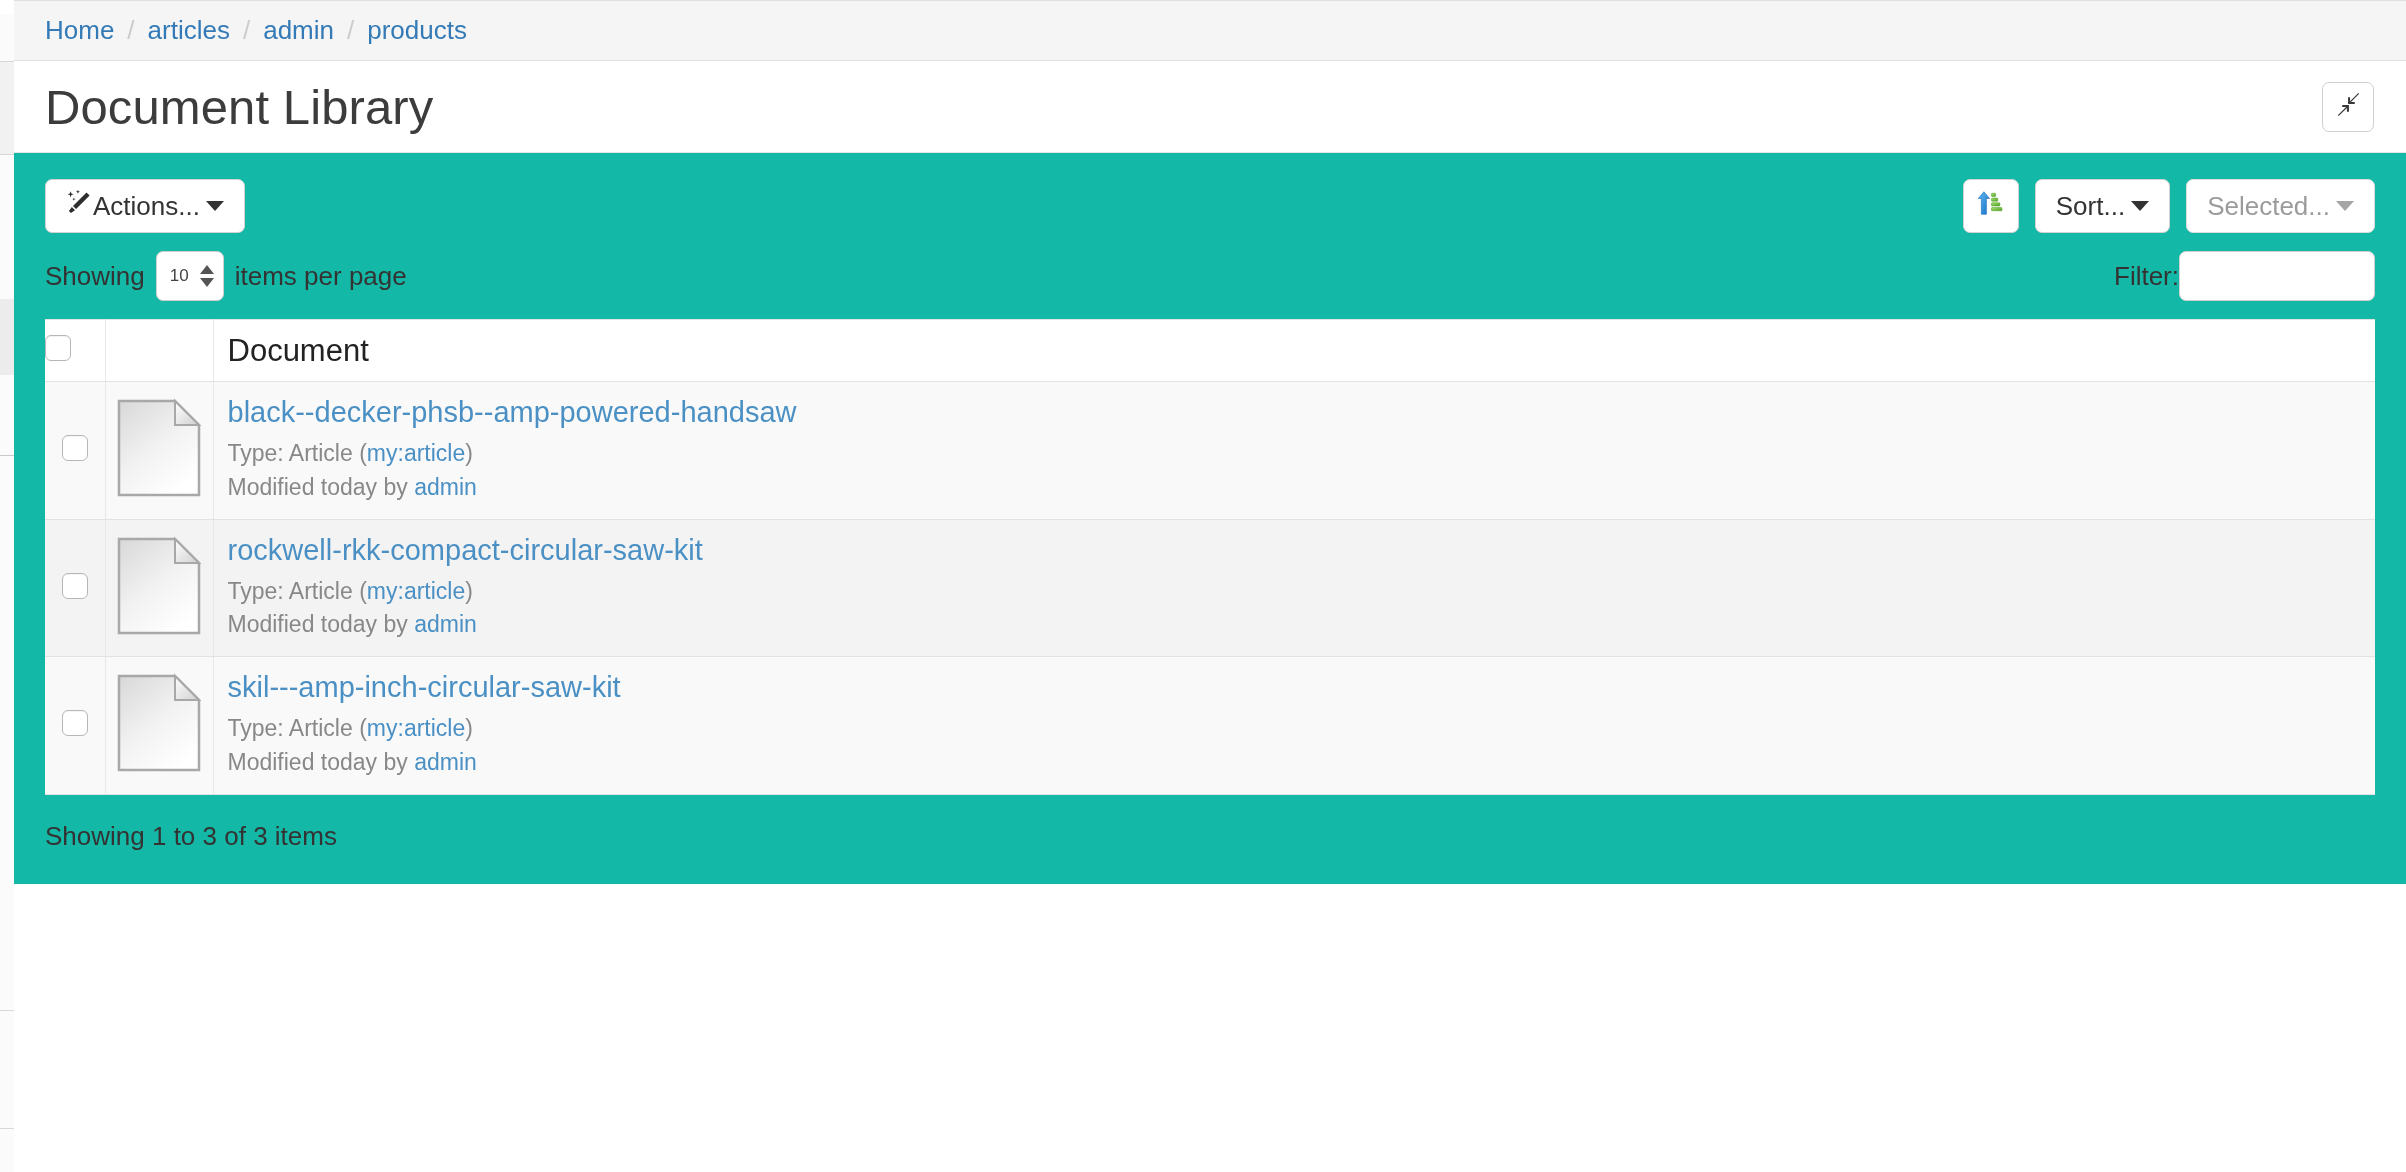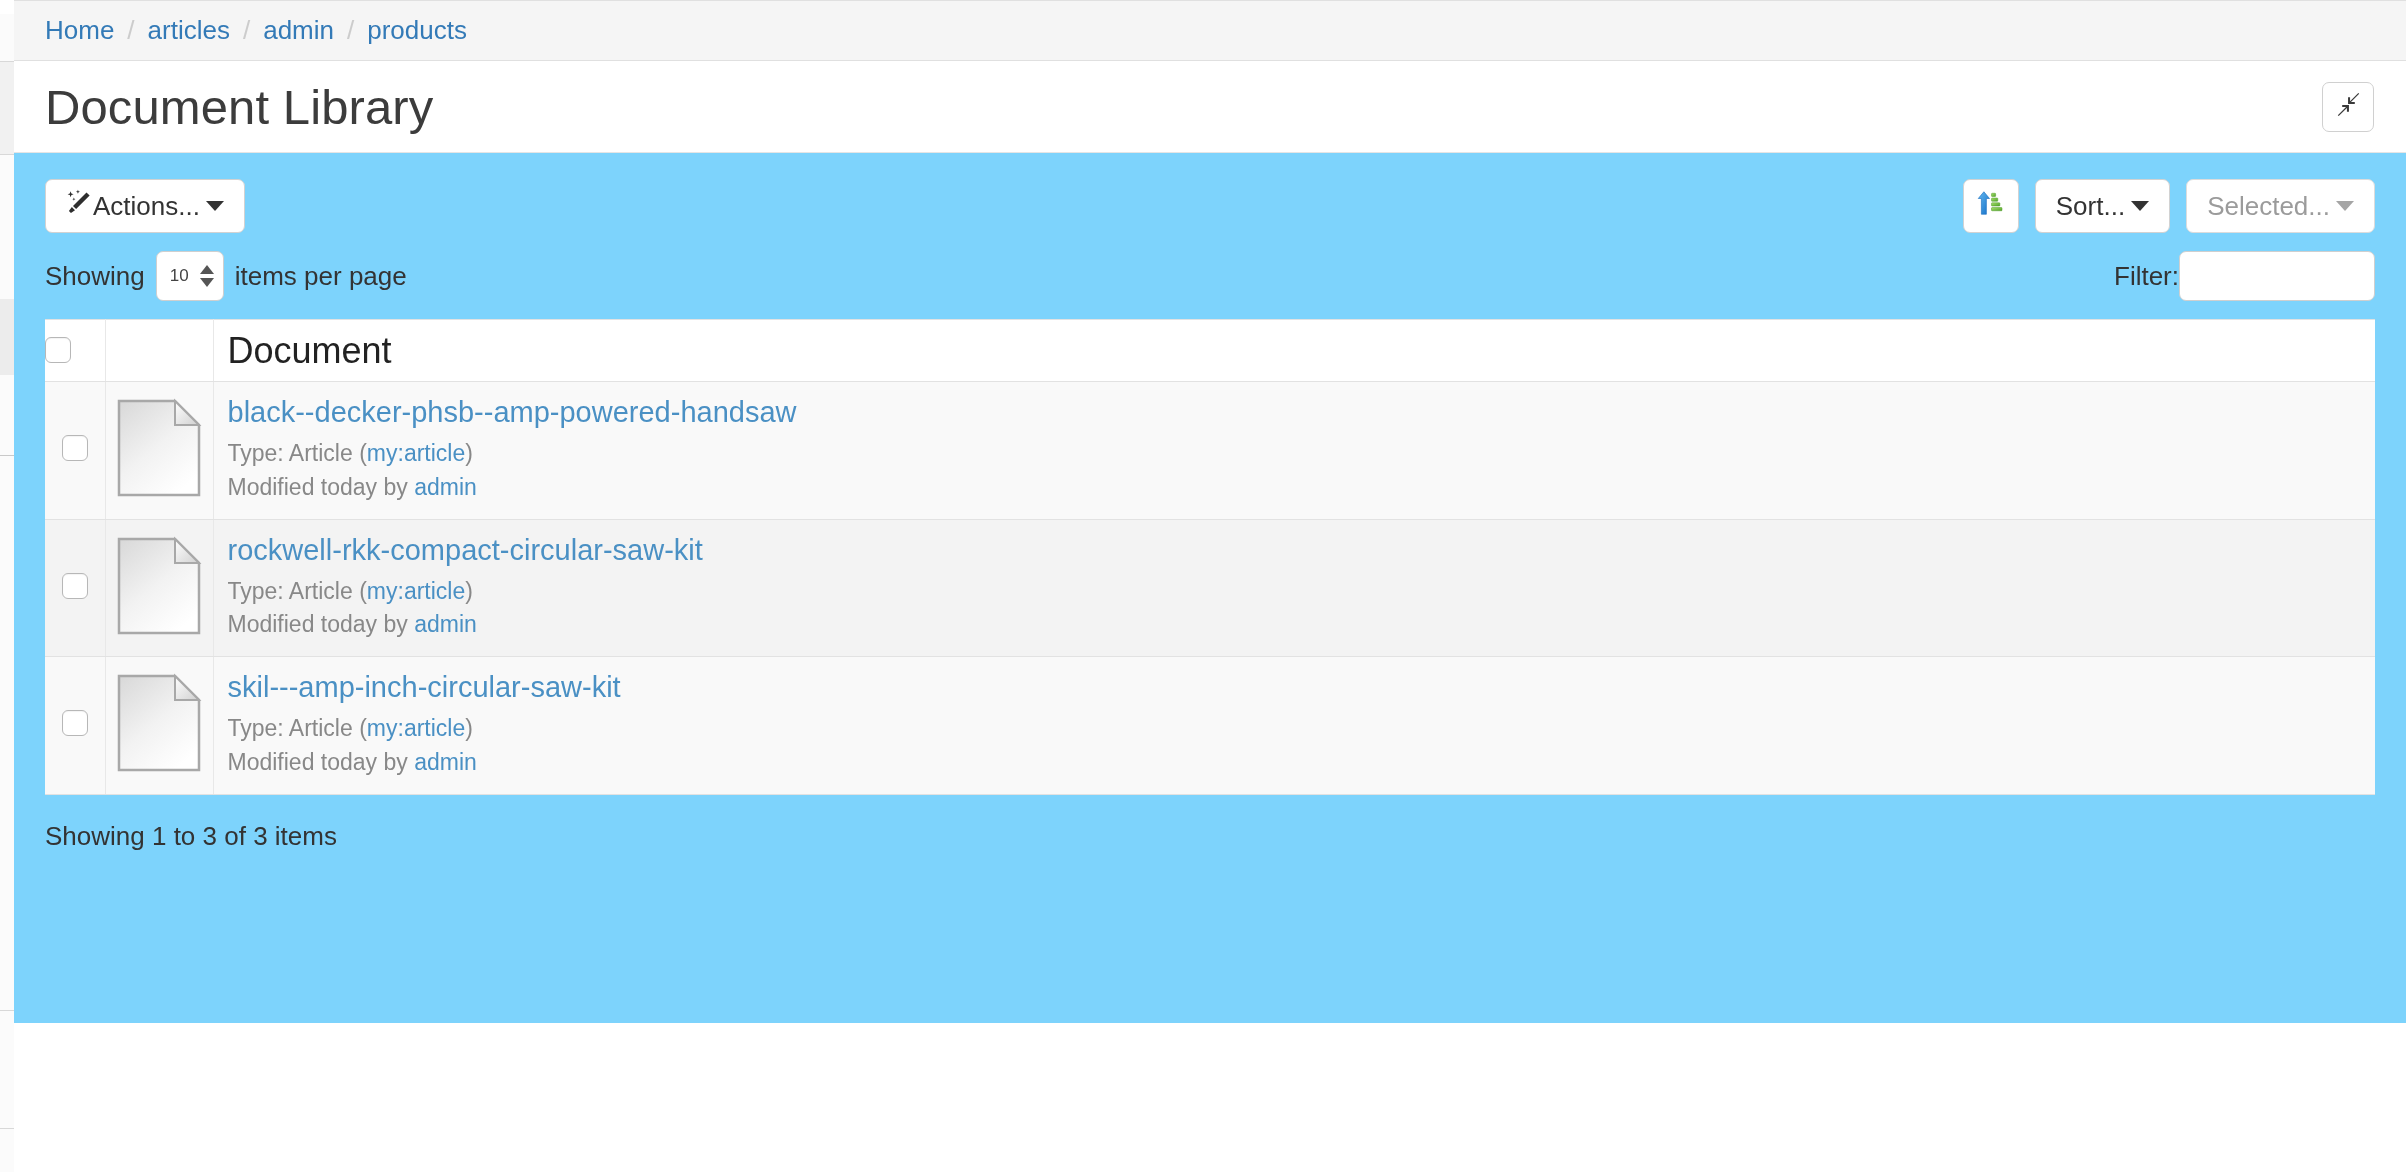--- a/index.html
+++ b/index.html
@@ -19,21 +19,21 @@
     border: 1px solid #cfcfcf; border-radius: 6px; background: #fff;
   }
   .stub-a { left: 1944px; width: 340px; }
   .stub-b { left: 2300px; width: 92px; }
 
   
   .left-sliver { position: absolute; left: 0; top: 0; width: 14px; height: 1172px; background: #fbfbfb; }
   .left-sliver .seg { position:absolute; left:0; width:14px; background:#f1f1f1; }
   .left-sliver .line { position:absolute; left:0; width:14px; height:1px; background:#d8d8d8; }
 
-  .app { position: absolute; left: 14px; top: 0; width: 2392px; height: 1023px; background:#7dd3fc; }
+  .app { position: absolute; left: 14px; top: 0; width: 2392px; height: 884px; background:#14b8a6; }
 
   
   .breadcrumb {
     height: 61px;
     background: #f5f5f5;
     border-bottom: 1px solid #e0e0e0;
     border-top: 1px solid #e0e0e0;
     display: flex; align-items: center;
     padding-left: 31px;
     font-size: 26px;
@@ -118,21 +118,21 @@
   table.doclist th, table.doclist td {
     border-top: 1px solid #e2e2e2;
     border-bottom: 1px solid #e2e2e2;
     vertical-align: middle;
   }
   .col-check { width: 60px; border-right: 1px solid #e8e8e8; text-align: center; }
   .col-icon  { width: 108px; border-right: 1px solid #e8e8e8; text-align: center; }
   table.doclist thead th {
     background: #ffffff;
     height: 62px;
-    font-size: 36px; font-weight: 400; color: #222;
+    font-size: 31px; font-weight: 400; color: #222;
     text-align: left;
     padding-left: 14px;
   }
   table.doclist thead th.col-check, table.doclist thead th.col-icon { padding-left: 0; }
 
   tr.row-a td { background: #f9f9f9; }
   tr.row-b td { background: #f3f3f3; }
   table.doclist tbody td { height: 106px; padding: 14px 0 14px 14px; }
   table.doclist tbody td.col-check, table.doclist tbody td.col-icon { padding-left: 0; }
 

